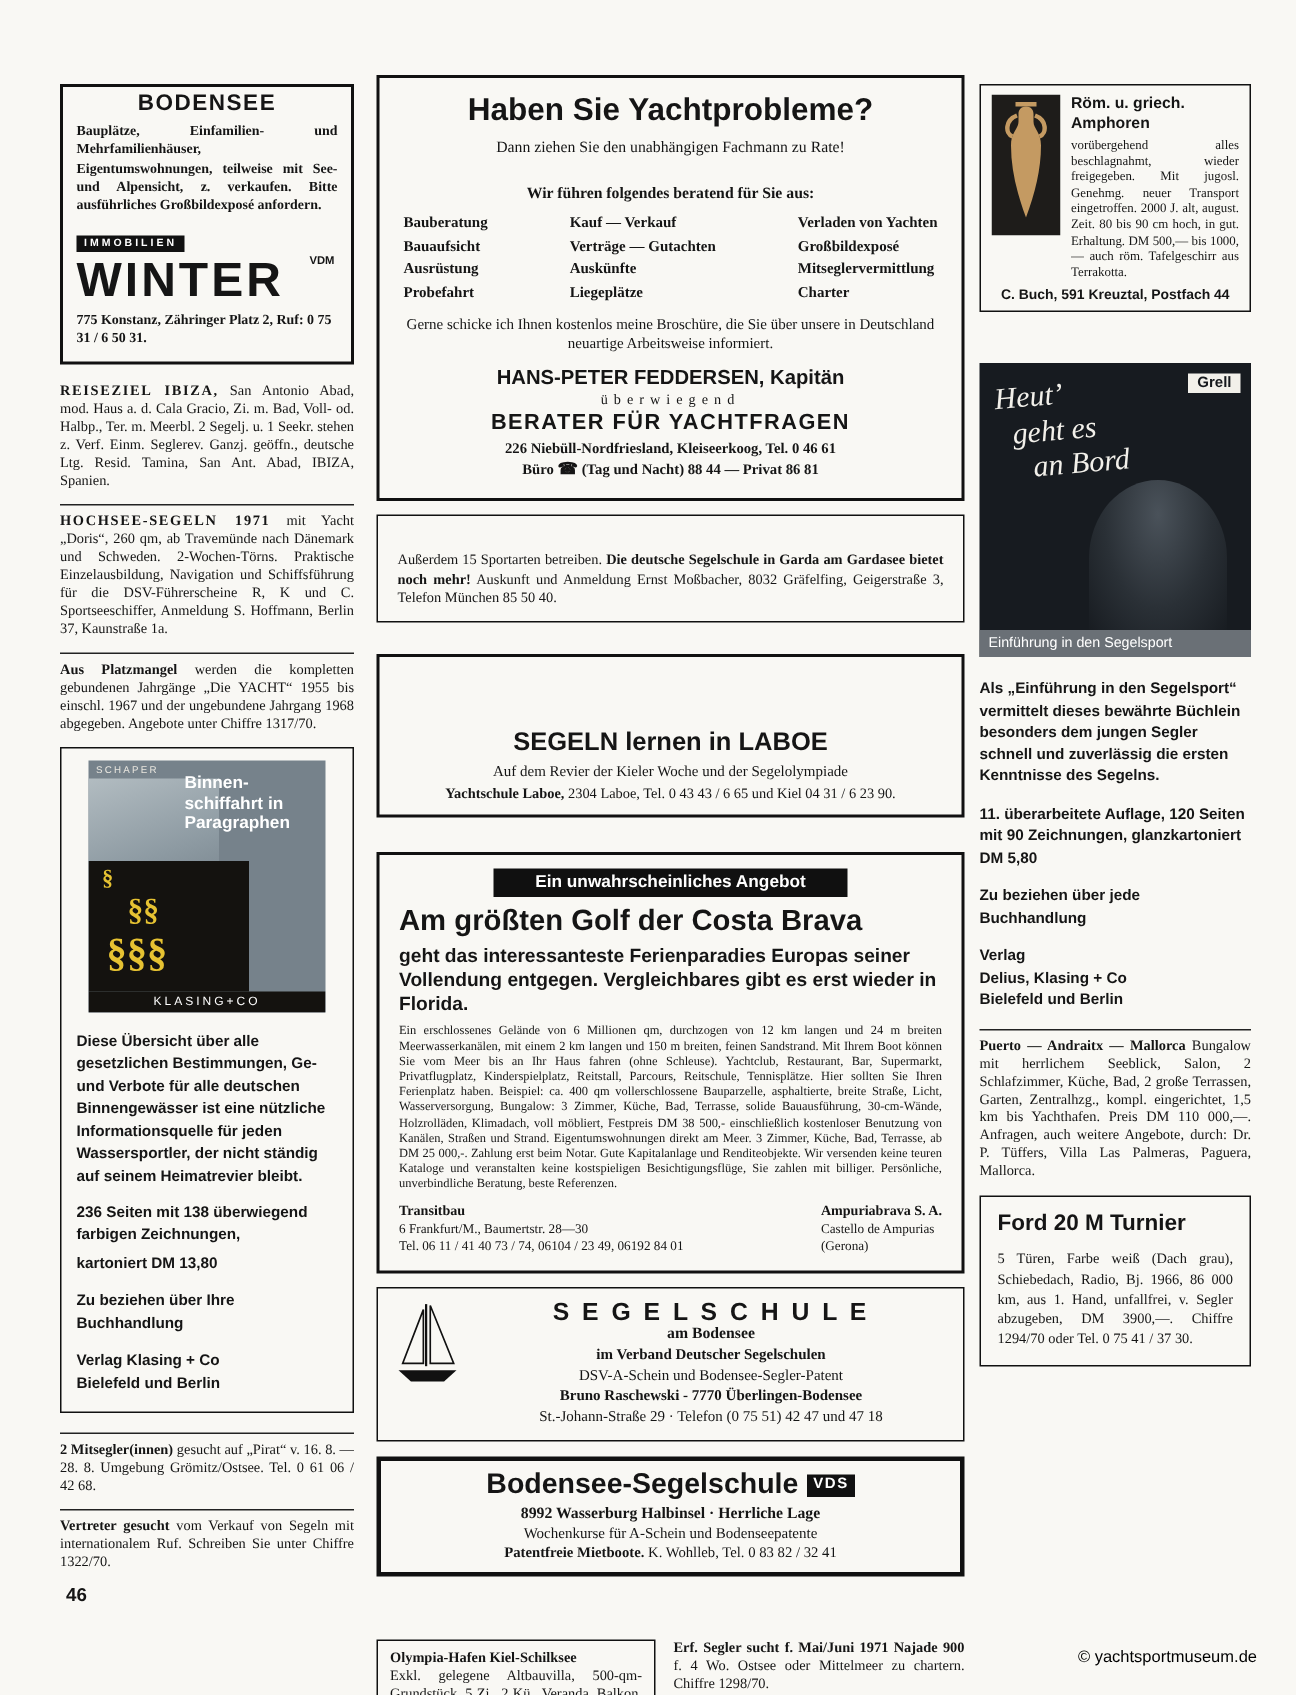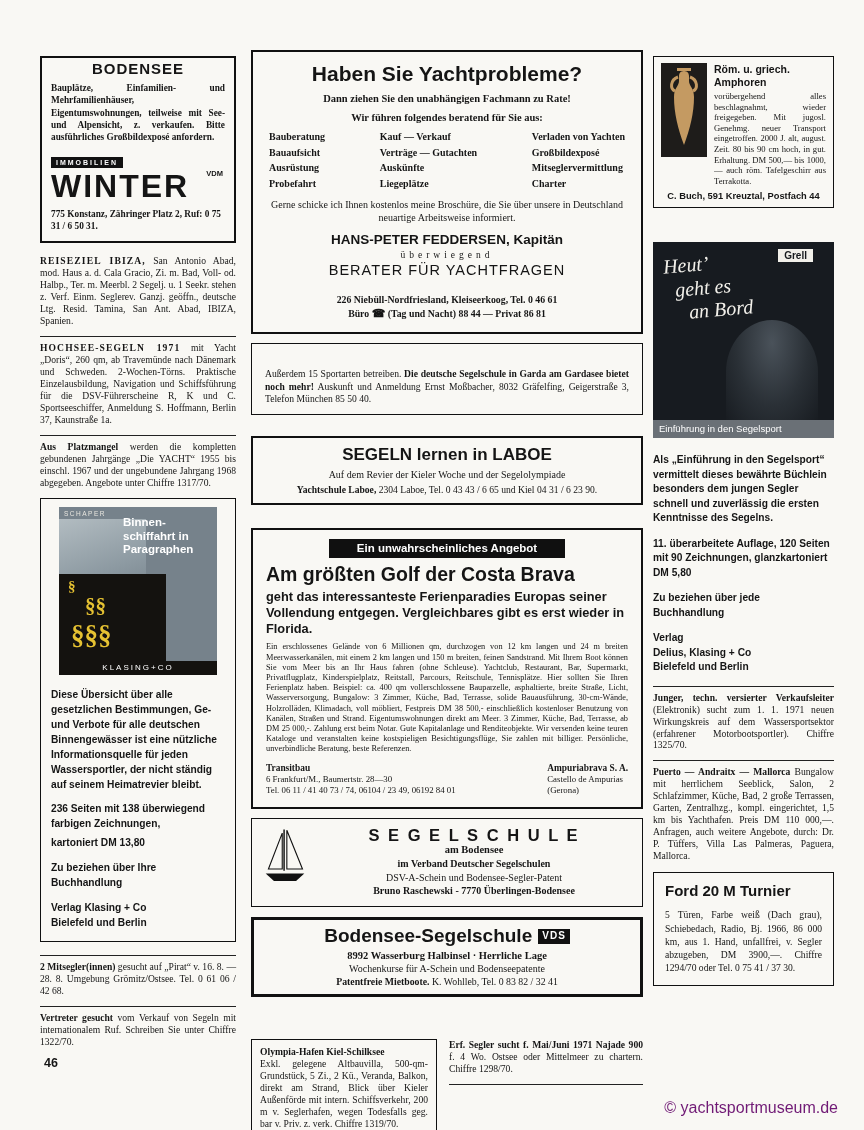--- a/index.html
+++ b/index.html
@@ -33,41 +33,41 @@
   .bc-sym { position:absolute; color:#e6c232; font-weight:bold; line-height:1; }
   .bc-sym1 { left:9px; top:5px; font-size:15px; }
   .bc-sym2 { left:26px; top:22px; font-size:21px; }
   .bc-sym3 { left:12px; top:48px; font-size:27px; }
   .bc-band { position:absolute; left:0; bottom:0; width:100%; height:14px; background:#14120f; color:#fff; font-family:"Liberation Sans",sans-serif; font-size:8px; letter-spacing:2px; text-align:center; line-height:14px; }
   .book-text { font-family:"Liberation Sans",sans-serif; font-weight:bold; font-size:10.2px; line-height:1.46; }
   .book-text p { margin-bottom:10px; }
   .book-text .pub { margin-bottom:0; }
 
   .page-number { position:absolute; left:44px; top:1056px; font-family:"Liberation Sans",sans-serif; font-weight:bold; font-size:12.5px; }
-  .watermark { position:absolute; right:26px; top:1099px; color:#701a75; font-family:"Liberation Sans",sans-serif; font-size:16px; }
+  .watermark { position:absolute; right:26px; top:1099px; color:#000000; font-family:"Liberation Sans",sans-serif; font-size:11px; }
 
   
   .yp-box { border:2px solid #111; padding:10px 16px 11px; text-align:center; margin-bottom:9px; }
   .yp-title { font-family:"Liberation Sans",sans-serif; font-weight:bold; font-size:21px; margin-bottom:7px; }
-  .yp-sub1 { font-size:10.5px; margin-bottom:8px;font-weight:bold; }
+  .yp-sub1 { font-size:10.5px; margin-bottom:20px; }
   .yp-sub2 { font-size:10.5px; font-weight:bold; margin-bottom:6px; }
   .yp-services { display:flex; justify-content:space-between; text-align:left; font-weight:bold; font-size:10px; line-height:1.55; margin-bottom:7px; }
   .yp-para { font-size:10px; line-height:1.3; margin-bottom:8px; }
   .yp-name { font-family:"Liberation Sans",sans-serif; font-weight:bold; font-size:13.5px; margin-bottom:3px; }
   .yp-small { font-size:9.5px; letter-spacing:4px; margin-bottom:2px; }
-  .yp-role { font-family:"Liberation Sans",sans-serif; font-weight:normal; font-size:14.5px; letter-spacing:1px; margin-bottom:15px; }
+  .yp-role { font-family:"Liberation Sans",sans-serif; font-weight:bold; font-size:14.5px; letter-spacing:1px; margin-bottom:3px; }
   .yp-addr { font-size:9.8px; font-weight:bold; line-height:1.35; }
   .phone-glyph { font-size:11px; }
 
   .garda-box { border:1px solid #111; margin-bottom:21px; }
   .garda-head { background:#101010; color:#fff; padding:9px 13px 8px; font-family:"Liberation Sans",sans-serif; font-weight:bold; font-size:14.5px; line-height:1.35; letter-spacing:0.4px; }
   .garda-body { padding:24px 13px 9px; font-size:9.6px; line-height:1.3; text-align:justify; }
 
   .laboe-box { border:2px solid #111; text-align:center; padding:7px 10px 8px; margin-bottom:23px; }
-  .laboe-title { font-family:"Liberation Sans",sans-serif; font-weight:bold; font-size:17px; margin-bottom:4px; }
+  .laboe-title { font-family:"Liberation Sans",sans-serif; font-weight:bold; font-size:17px; margin-bottom:4px;margin-top:40px; }
   .laboe-sub { font-size:10px; margin-bottom:4px; }
   .laboe-contact { font-size:9.6px; }
 
   .costa-box { border:2px solid #111; padding:8px 13px 10px; margin-bottom:9px; }
   .costa-badge-wrap { text-align:center; margin-bottom:5px; }
   .costa-badge { display:inline-block; background:#101010; color:#fff; font-family:"Liberation Sans",sans-serif; font-weight:bold; font-size:11.5px; padding:3px 28px 4px; }
   .costa-title { font-family:"Liberation Sans",sans-serif; font-weight:bold; font-size:19.5px; margin-bottom:3px; }
   .costa-sub { font-family:"Liberation Sans",sans-serif; font-weight:bold; font-size:12.8px; line-height:1.25; margin-bottom:5px; }
   .costa-body { font-size:8.3px; line-height:1.23; text-align:justify; margin-bottom:7px; }
   .costa-footer { display:flex; justify-content:space-between; font-size:8.8px; line-height:1.3; }
@@ -98,21 +98,21 @@
   .amph-row { display:flex; gap:7px; margin-bottom:5px; }
   .amph-img { flex:0 0 46px; height:94px; }
   .amph-right { flex:1; }
   .amph-title { font-family:"Liberation Sans",sans-serif; font-weight:bold; font-size:10.5px; line-height:1.2; margin-bottom:3px; }
   .amph-body { font-size:8.6px; line-height:1.23; text-align:justify; }
   .amph-contact { font-weight:bold; font-size:9.3px; font-family:"Liberation Sans",sans-serif;text-align:center; }
 
   .grell-cover { width:100%; height:196px; background:#171b20; position:relative; margin-bottom:15px; overflow:hidden; }
   .grell-script { position:absolute; left:12px; top:10px; transform:rotate(-5deg); }
   .grell-line { color:#f2f0ea; font-style:italic; font-size:20px; line-height:1.18; }
-  .grell-badge { position:absolute; right:21px; top:7px; background:#f2f0ea; color:#15181c; font-family:"Liberation Sans",sans-serif; font-weight:bold; font-size:10px; padding:1px 6px; }
+  .grell-badge { position:absolute; right:7px; top:7px; background:#f2f0ea; color:#15181c; font-family:"Liberation Sans",sans-serif; font-weight:bold; font-size:10px; padding:1px 6px; }
   .grell-figure { position:absolute; right:16px; bottom:14px; width:92px; height:104px; background:radial-gradient(ellipse at 50% 22%, #4a525a 0%, #2a3036 55%, #171b20 100%); border-radius:50% 50% 0 0; }
   .grell-caption { position:absolute; left:0; bottom:0; width:100%; background:#6a7076; color:#fff; font-family:"Liberation Sans",sans-serif; font-size:9.5px; padding:3px 6px 4px; }
 
   .segelsport-text { font-family:"Liberation Sans",sans-serif; font-weight:bold; font-size:10.2px; line-height:1.42; margin-bottom:11px; }
   .segelsport-text p { margin-bottom:11px; }
   .segelsport-text .pub { margin-bottom:0; }
   .pub span { display:block; }
 
   .ford-box { border:1px solid #111; padding:9px 11px 10px; margin-top:10px; }
   .ford-title { font-family:"Liberation Sans",sans-serif; font-weight:bold; font-size:15px; margin-bottom:9px; }
@@ -264,20 +264,21 @@
       <line x1="24" y1="3" x2="24" y2="48" stroke="#111" stroke-width="1.6"></line>
       <path d="M22 7 L7 46 L22 46 Z" fill="none" stroke="#111" stroke-width="1.2"></path>
       <path d="M27 4 L44 46 L27 46 Z" fill="none" stroke="#111" stroke-width="1.2"></path>
       <path d="M4 51 L46 51 L37 59 L13 59 Z" fill="#111"></path>
     </svg>
     <div class="schule-title">S E G E L S C H U L E</div>
     <div class="schule-sub">am Bodensee</div>
     <div class="schule-line b">im Verband Deutscher Segelschulen</div>
     <div class="schule-line">DSV-A-Schein und Bodensee-Segler-Patent</div>
     <div class="schule-line b">Bruno Raschewski - 7770 Überlingen-Bodensee</div>
+    <div class="schule-line">St.-Johann-Straße 29 · Telefon (0 75 51) 42 47 und 47 18</div>
   </div>
 
   <div class="bs-box">
     <div class="bs-titlerow">
       <span>Bodensee-Segelschule</span><span class="bs-badge">VDS</span>
     </div>
     <div class="bs-line1">8992 Wasserburg Halbinsel · Herrliche Lage</div>
     <div class="bs-line2">Wochenkurse für A-Schein und Bodenseepatente</div>
     <div class="bs-line3">
       <b>Patentfreie Mietboote.</b><span> K. Wohlleb, Tel. 0 83 82 / 32 41</span>
@@ -335,23 +336,20 @@
     <p>Als „Einführung in den Segelsport“ vermittelt dieses bewährte Büchlein besonders dem jungen Segler schnell und zuverlässig die ersten Kenntnisse des Segelns.</p>
     <p>11. überarbeitete Auflage, 120 Seiten mit 90 Zeichnungen, glanzkartoniert DM 5,80</p>
     <p>Zu beziehen über jede Buchhandlung</p>
     <p class="pub">
       <span>Verlag</span>
       <span>Delius, Klasing + Co</span>
       <span>Bielefeld und Berlin</span>
     </p>
   </div>
 
-  <p class="classified ruled">
-    <b>Junger, techn. versierter Verkaufsleiter</b><span> (Elektronik) sucht zum 1. 1. 1971 neuen Wirkungskreis auf dem Wassersportsektor (erfahrener Motorbootsportler). Chiffre 1325/70.</span>
-  </p>
 
   <p class="classified ruled">
     <b>Puerto — Andraitx — Mallorca</b><span> Bungalow mit herrlichem Seeblick, Salon, 2 Schlafzimmer, Küche, Bad, 2 große Terrassen, Garten, Zentralhzg., kompl. eingerichtet, 1,5 km bis Yachthafen. Preis DM 110 000,—. Anfragen, auch weitere Angebote, durch: Dr. P. Tüffers, Villa Las Palmeras, Paguera, Mallorca.</span>
   </p>
 
   <div class="ford-box">
     <div class="ford-title">Ford 20 M Turnier</div>
     <p class="ford-text">5 Türen, Farbe weiß (Dach grau), Schiebedach, Radio, Bj. 1966, 86 000 km, aus 1. Hand, unfallfrei, v. Segler abzugeben, DM 3900,—. Chiffre 1294/70 oder Tel. 0 75 41 / 37 30.</p>
   </div>
 

